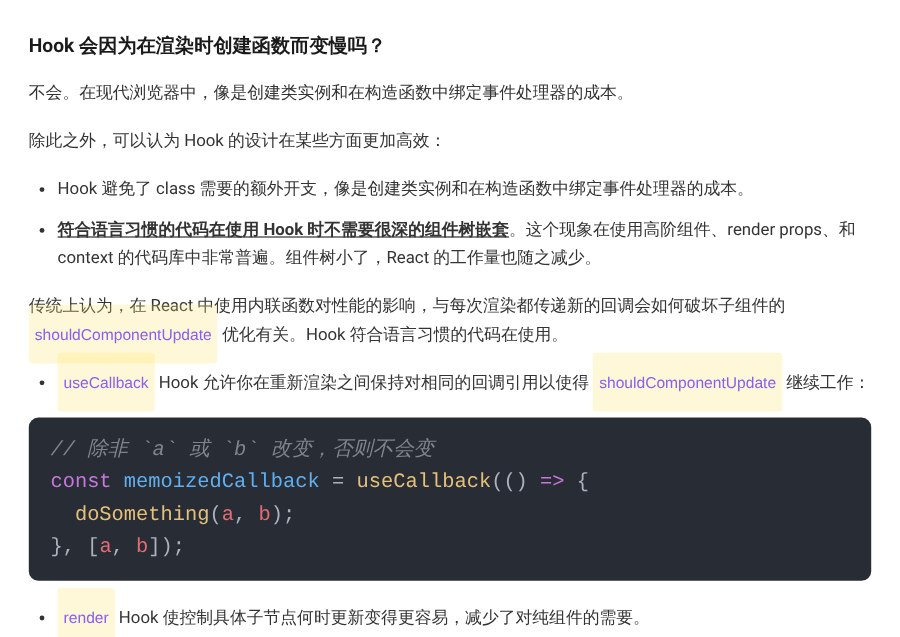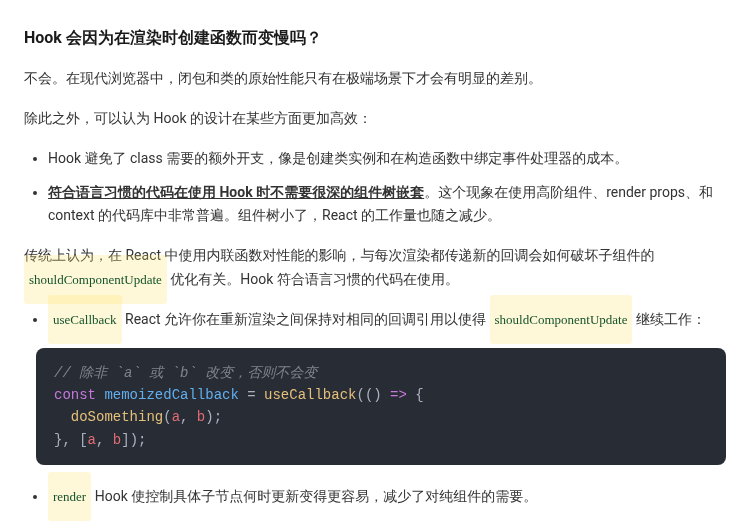--- a/index.html
+++ b/index.html
@@ -29,70 +29,70 @@
   }
   li {
     margin-bottom: 10px;
     color: #333;
   }
   .bold {
     font-weight: 700;
     text-decoration: underline;
   }
   code.inline {
-    font-family: Liberation Serif, serif;
+    font-family: Liberation Sans, sans-serif;
     background: rgba(255, 229, 100, 0.25);
-    color: #14532d;
+    color: #8b5cf6;
     padding: 17px 5px;
     border-radius: 3px;
     font-size: 13px;
   }
   pre.codeblock {
     background: #282c34;
     color: #abb2bf;
     border-radius: 8px;
     padding: 14px 18px;
     font-family: "SFMono-Regular", Consolas, "Liberation Mono", Menlo, monospace;
-    font-size: 14px;
+    font-size: 17px;
     line-height: 1.6;
     overflow-x: auto;
-    margin: 4px 0 20px 12px;
+    margin: 4px 0 20px 0;
     white-space: pre;
   }
   .tok-comment { color: #7f848e; font-style: italic; }
   .tok-keyword { color: #c678dd; }
   .tok-def     { color: #61afef; }
   .tok-func    { color: #e5c07b; }
   .tok-punct   { color: #abb2bf; }
   .tok-param   { color: #e06c75; }
   .tok-arrow   { color: #c678dd; }
 </style>
 </head>
 <body>
 
 <h2>Hook 会因为在渲染时创建函数而变慢吗？</h2>
 
-<p>不会。在现代浏览器中，闭包和类的原始性能只有在极端场景下才会有明显的差别。</p>
+<p>不会。在现代浏览器中，像是创建类实例和在构造函数中绑定事件处理器的成本。</p>
 
 <p>除此之外，可以认为 Hook 的设计在某些方面更加高效：</p>
 
 <ul>
   <li>Hook 避免了 class 需要的额外开支，像是创建类实例和在构造函数中绑定事件处理器的成本。</li>
   <li>
     <span class="bold">符合语言习惯的代码在使用 Hook 时不需要很深的组件树嵌套</span><span>。这个现象在使用高阶组件、render props、和 context 的代码库中非常普遍。组件树小了，React 的工作量也随之减少。</span>
   </li>
 </ul>
 
 <p>
   <span>传统上认为，在 React 中使用内联函数对性能的影响，与每次渲染都传递新的回调会如何破坏子组件的 </span><code class="inline">shouldComponentUpdate</code><span> 优化有关。Hook 符合语言习惯的代码在使用。</span>
 </p>
 
 <ul>
   <li>
-    <code class="inline">useCallback</code><span> React 允许你在重新渲染之间保持对相同的回调引用以使得 </span><code class="inline">shouldComponentUpdate</code><span> 继续工作：</span>
+    <code class="inline">useCallback</code><span> Hook 允许你在重新渲染之间保持对相同的回调引用以使得 </span><code class="inline">shouldComponentUpdate</code><span> 继续工作：</span>
   </li>
 </ul>
 
 <pre class="codeblock"><span class="tok-comment">// 除非 `a` 或 `b` 改变，否则不会变</span>
 <span class="tok-keyword">const</span><span class="tok-def"> memoizedCallback </span><span class="tok-punct">= </span><span class="tok-func">useCallback</span><span class="tok-punct">(() </span><span class="tok-arrow">=&gt;</span><span class="tok-punct"> {</span>
 <span>  </span><span class="tok-func">doSomething</span><span class="tok-punct">(</span><span class="tok-param">a</span><span class="tok-punct">, </span><span class="tok-param">b</span><span class="tok-punct">);</span>
 <span class="tok-punct">}, [</span><span class="tok-param">a</span><span class="tok-punct">, </span><span class="tok-param">b</span><span class="tok-punct">]);</span></pre>
 
 <ul>
   <li>

